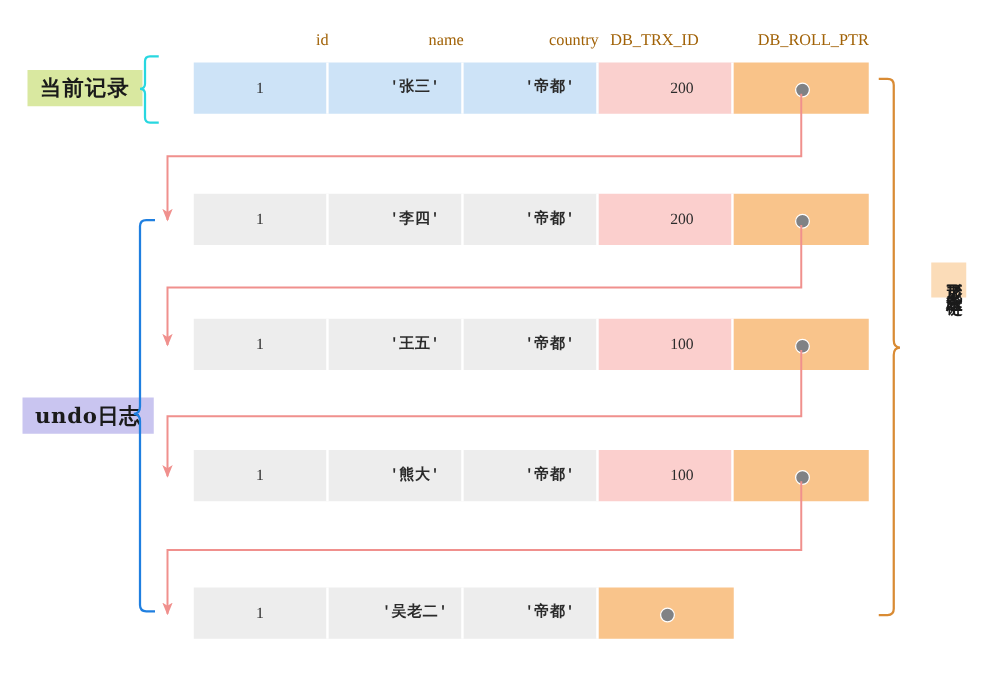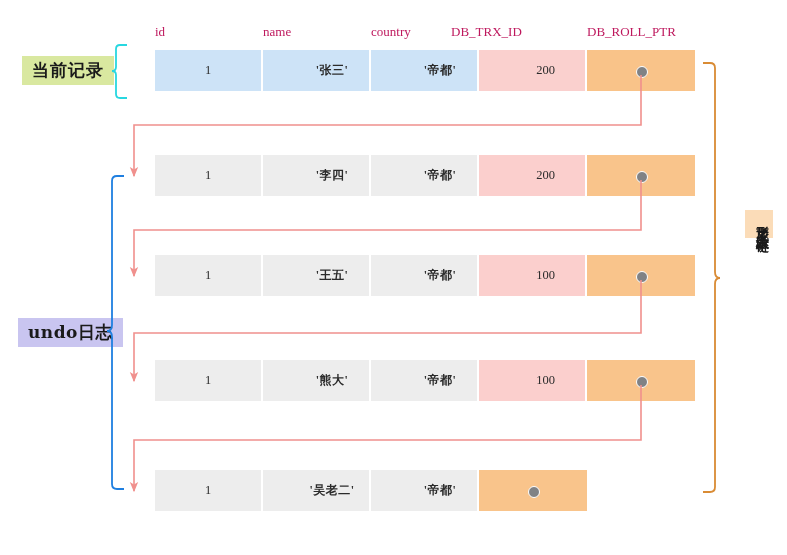--- a/index.html
+++ b/index.html
@@ -17,23 +17,23 @@
     background: #ffffff;
     overflow: hidden;
   }
 
   
   .col-header {
     position: absolute;
     top: 22px;
     height: 20px;
     line-height: 20px;
-    text-align: left;
+    text-align: right;
     font-size: 13px;
-    color: #be185d;
+    color: #a16207;
     font-family: "Liberation Serif", "DejaVu Serif", serif;
     white-space: nowrap;
   }
 
   
   .record-row {
     position: absolute;
     left: 155px;
     width: 540px;
     height: 41px;
@@ -50,21 +50,21 @@
     position: relative;
     overflow: hidden;
   }
   .cell.c-id      { width: 108px; }
   .cell.c-name    { width: 108px; }
   .cell.c-country { width: 108px; }
   .cell.c-trx     { width: 108px; padding-left: 27px; }
   .cell.c-roll    { width: 108px; border-right: none; }
 
   .cn {
-    font-family: Liberation Serif, serif;
+    font-family: Liberation Mono, monospace;
     font-weight: 700;
     font-size: 12px;
     letter-spacing: 0.5px;
     padding-left: 32px;
   }
 
   
   .row-current .c-id,
   .row-current .c-name,
   .row-current .c-country { background: #cde3f7; }

